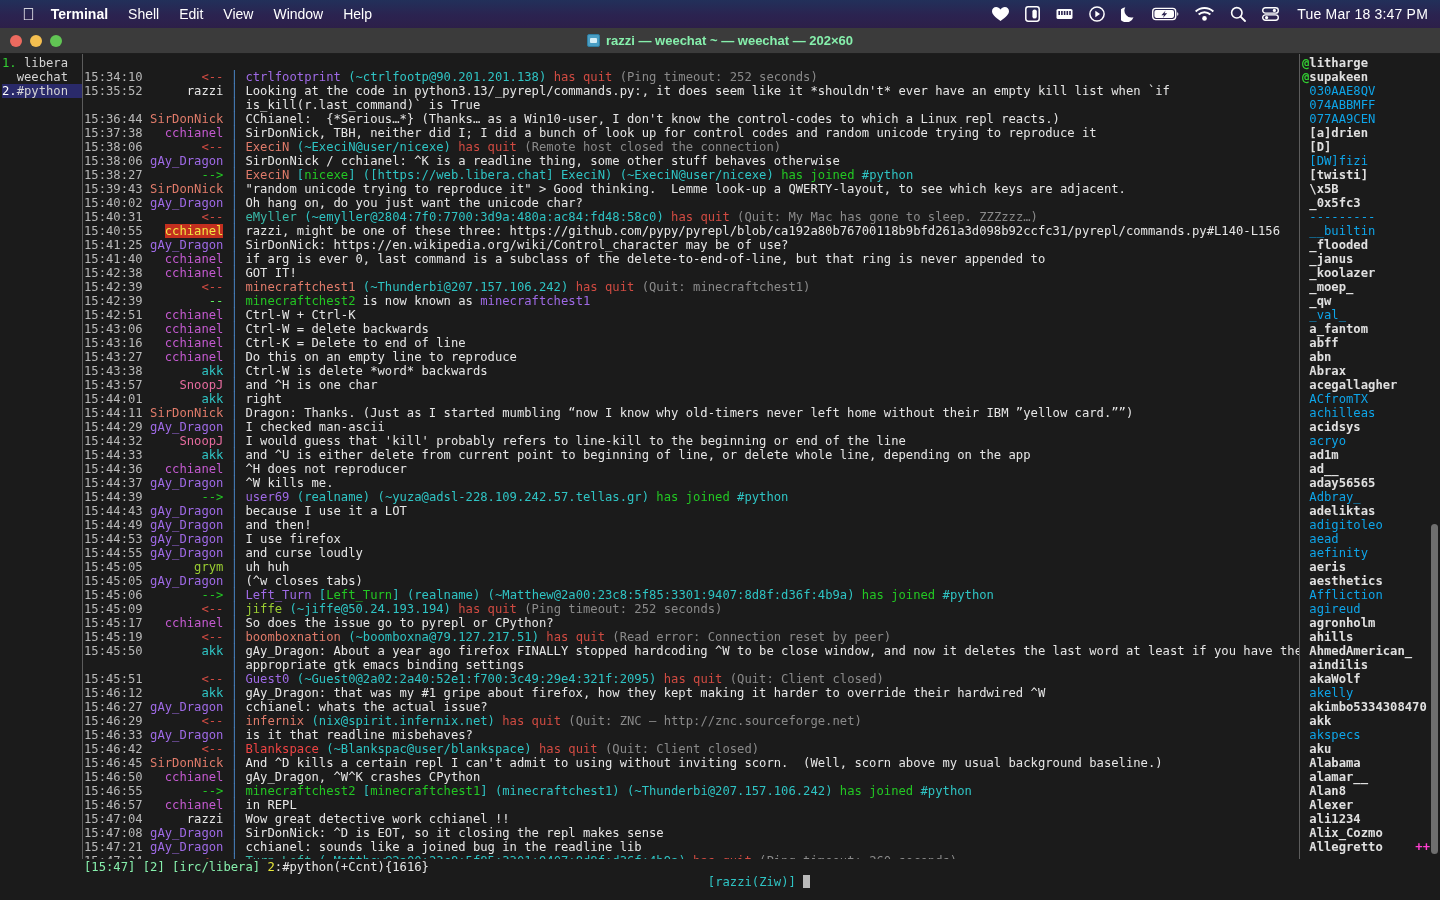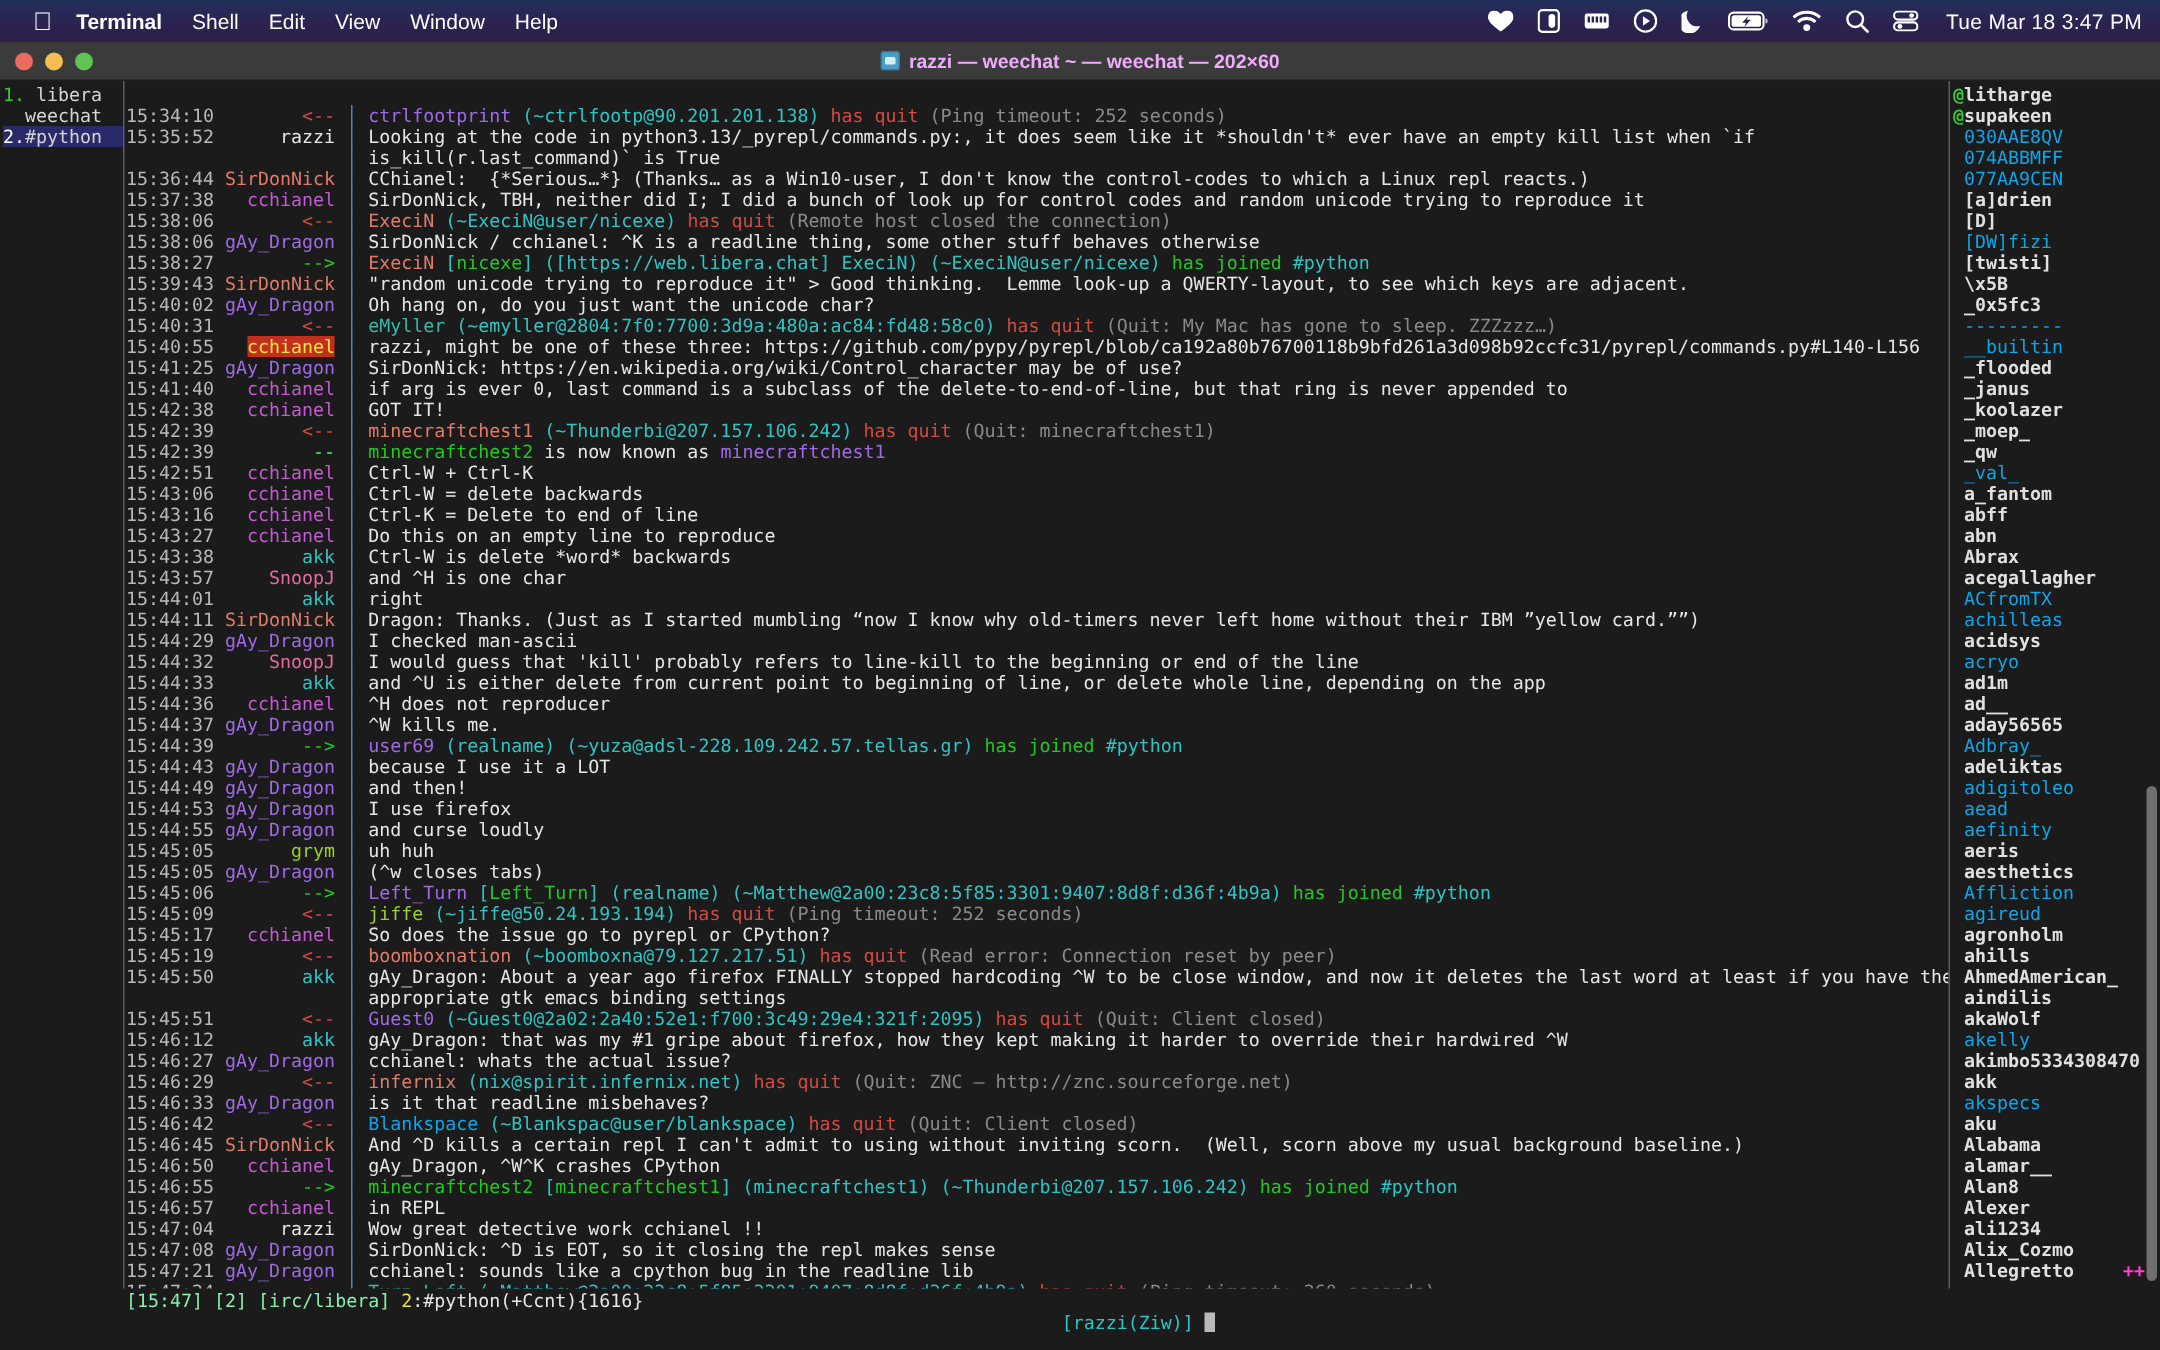--- a/index.html
+++ b/index.html
@@ -41,21 +41,21 @@
     display: flex; align-items: center;
   }
   .traffic { display: flex; gap: 8px; padding-left: 10px; align-items: center; }
   .dot { width: 12px; height: 12px; border-radius: 50%; display:block; }
   .dot.red { background: #ec6a5f; }
   .dot.yellow { background: #f4bf50; }
   .dot.green { background: #61c554; }
   #titletext {
     position: absolute; left: 0; right: 0; text-align: center;
     font-family: "Liberation Sans", sans-serif;
-    font-size: 13px; font-weight: bold; color: #f0abfc;
+    font-size: 13px; font-weight: bold; color: #86efac;
     display: flex; align-items: center; justify-content: center; gap: 6px;
     pointer-events: none;
   }
   .title-icon {
     width: 13px; height: 13px; border-radius: 2px;
     background: #4a9ec4; border: 1px solid #2f7ea2; display:inline-block;
     position: relative;
   }
   .title-icon:after{
     content:""; position:absolute; left:2px; top:3px; width:7px; height:5px;
@@ -109,21 +109,21 @@
   
   .c-red      { color: #d14b42; }
   .c-green    { color: #23c723; }
   .c-lgreen   { color: #5ef15e; }
   .c-magenta  { color: #c45ad0; }
   .c-purple   { color: #9f6ae6; }
   .c-cyan     { color: #2fc4c4; }
   .c-white    { color: #e6e6e6; }
   .c-gray     { color: #8a8a8a; }
   .c-pink     { color: #e56b9e; }
-  .c-orange   { color: #0ea5e9; }
+  .c-orange   { color: #ef4444; }
   .c-teal     { color: #39b8a8; }
   .c-lime     { color: #9acd32; }
   .c-salmon   { color: #e07b6a; }
   .hl-nick    { background: #c32f1f; color: #f2e642; }
 
   
   #nicksep {
     position: absolute; left: 1299px; top: 0; width: 1px; height: 805px;
     background: #5c5c5c;
   }
@@ -313,21 +313,21 @@
         <div class="line"><span class="ts">15:46:27</span><span class="c-purple"> gAy_Dragon</span><span class="sep"> │ </span><span class="c-white">cchianel: whats the actual issue?</span></div>
         <div class="line"><span class="ts">15:46:29</span><span class="c-red">        &lt;--</span><span class="sep"> │ </span><span class="c-salmon">infernix</span><span class="c-cyan"> (</span><span class="c-cyan">nix@spirit.infernix.net</span><span class="c-cyan">)</span><span class="c-red"> has quit </span><span class="c-gray">(Quit: ZNC – http://znc.sourceforge.net)</span></div>
         <div class="line"><span class="ts">15:46:33</span><span class="c-purple"> gAy_Dragon</span><span class="sep"> │ </span><span class="c-white">is it that readline misbehaves?</span></div>
         <div class="line"><span class="ts">15:46:42</span><span class="c-red">        &lt;--</span><span class="sep"> │ </span><span class="c-orange">Blankspace</span><span class="c-cyan"> (</span><span class="c-cyan">~Blankspac@user/blankspace</span><span class="c-cyan">)</span><span class="c-red"> has quit </span><span class="c-gray">(Quit: Client closed)</span></div>
         <div class="line"><span class="ts">15:46:45</span><span class="c-salmon"> SirDonNick</span><span class="sep"> │ </span><span class="c-white">And ^D kills a certain repl I can't admit to using without inviting scorn.  (Well, scorn above my usual background baseline.)</span></div>
         <div class="line"><span class="ts">15:46:50</span><span class="c-magenta">   cchianel</span><span class="sep"> │ </span><span class="c-white">gAy_Dragon, ^W^K crashes CPython</span></div>
         <div class="line"><span class="ts">15:46:55</span><span class="c-green">        --&gt;</span><span class="sep"> │ </span><span class="c-green">minecraftchest2</span><span class="c-cyan"> [</span><span class="c-green">minecraftchest1</span><span class="c-cyan">] (</span><span class="c-cyan">minecraftchest1</span><span class="c-cyan">) (</span><span class="c-cyan">~Thunderbi@207.157.106.242</span><span class="c-cyan">)</span><span class="c-green"> has joined </span><span class="c-cyan">#python</span></div>
         <div class="line"><span class="ts">15:46:57</span><span class="c-magenta">   cchianel</span><span class="sep"> │ </span><span class="c-white">in REPL</span></div>
         <div class="line"><span class="ts">15:47:04</span><span class="c-white">      razzi</span><span class="sep"> │ </span><span class="c-white">Wow great detective work cchianel !!</span></div>
         <div class="line"><span class="ts">15:47:08</span><span class="c-purple"> gAy_Dragon</span><span class="sep"> │ </span><span class="c-white">SirDonNick: ^D is EOT, so it closing the repl makes sense</span></div>
-        <div class="line"><span class="ts">15:47:21</span><span class="c-purple"> gAy_Dragon</span><span class="sep"> │ </span><span class="c-white">cchianel: sounds like a cpython bug in the readline lib</span></div>
+        <div class="line"><span class="ts">15:47:21</span><span class="c-purple"> gAy_Dragon</span><span class="sep"> │ </span><span class="c-white">cchianel: sounds like a joined bug in the readline lib</span></div>
         <div class="line"><span class="ts">15:47:24</span><span class="c-red">        &lt;--</span><span class="sep"> │ </span><span class="c-teal">Turn_Left</span><span class="c-cyan"> (</span><span class="c-cyan">~Matthew@2a00:23c8:5f85:3301:9407:8d8f:d36f:4b9a</span><span class="c-cyan">)</span><span class="c-red"> has quit </span><span class="c-gray">(Ping timeout: 260 seconds)</span></div>
       </div>
 
     <div id="nicksep"></div>
     <div id="nicklist">
         <div class="nick"><span class="op">@</span><span>litharge</span></div>
         <div class="nick"><span class="op">@</span><span>supakeen</span></div>
         <div class="nick away"><span> </span><span>030AAE8QV</span></div>
         <div class="nick away"><span> </span><span>074ABBMFF</span></div>
         <div class="nick away"><span> </span><span>077AA9CEN</span></div>

